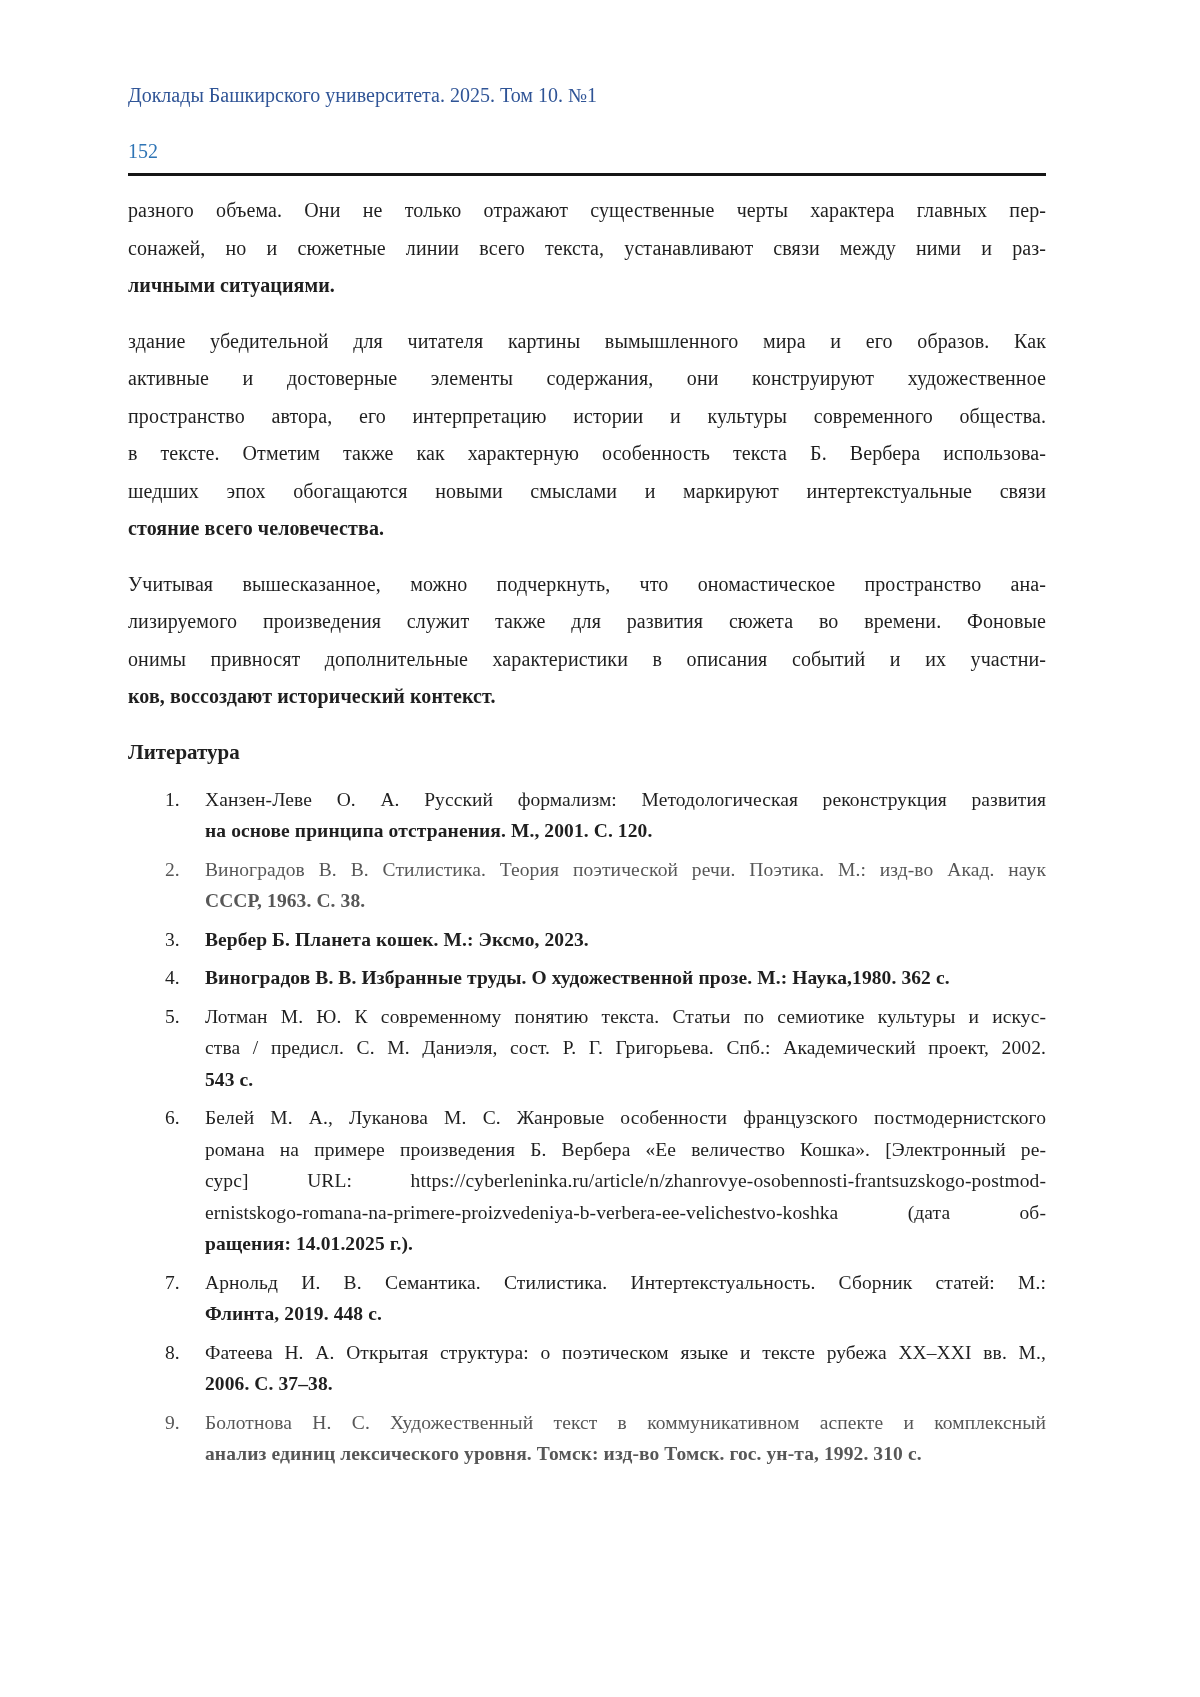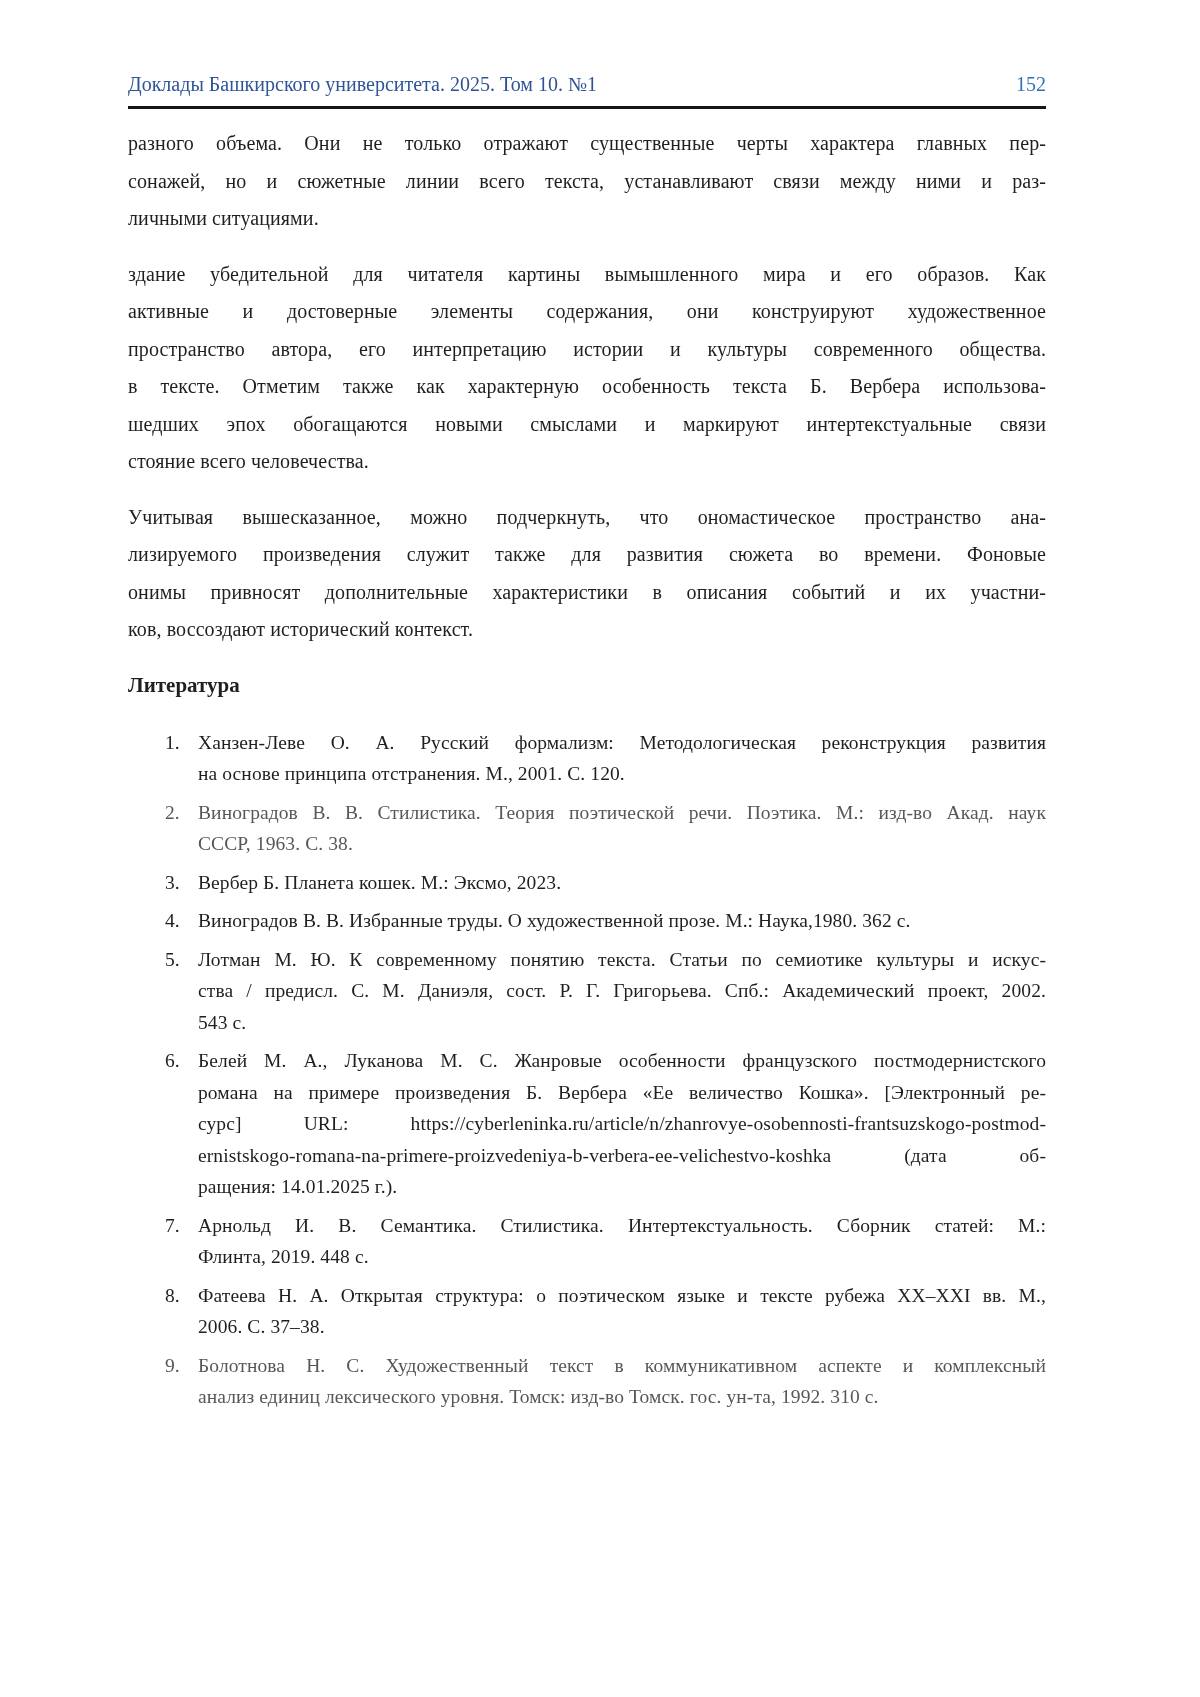--- a/index.html
+++ b/index.html
@@ -18,63 +18,64 @@
   }
   .content {
     width: 918px;
     margin-left: 128px;
   }
   
   .running-header {
     display: flex;
     justify-content: space-between;
     align-items: baseline;
-    padding-top: 42px;
+    padding-top: 81px;
     font-size: 20px;
     line-height: 28px;
+    flex-direction: column;
   }
   .journal-title { color: #2f5496; }
   .page-number   { color: #2e74b5; margin-top: 28px; }
   .header-rule {
     border: none;
     border-top: 3px solid #161616;
     margin: 8px 0 0 0;
   }
   
   .body-text { margin-top: 16px; }
   .paragraph { margin: 0 0 18px 0; }
   .line {
     font-size: 20px;
     line-height: 37.5px;
     letter-spacing: 0.1px;
   }
   .line-fill {
     text-align: justify;
     text-align-last: justify;
   }
-  .line-last { text-align: left; }
+  .line-last { text-align: left; font-weight: bold; }
   
   .refs-heading {
     font-size: 21px;
     font-weight: bold;
-    margin: 22px 0 28px 0;
+    margin: 22px 0 18px 0;
     line-height: 28px;
   }
   .ref-item {
     display: flex;
     margin-bottom: 7px;
   }
   .ref-number {
     flex: 0 0 70px;
     box-sizing: border-box;
     padding-left: 37px;
     font-size: 19.5px;
     line-height: 31.5px;
   }
-  .ref-lines { flex: 1 1 auto; min-width: 0; }
+  .ref-lines { flex: 1 1 auto; min-width: 0; margin-left: 7px; }
   .ref-lines .line {
     font-size: 19.5px;
     line-height: 31.5px;
   }
   .muted, .muted .line { color: #575757; }
 </style>
 </head>
 <body>
 
 <div class="page">

